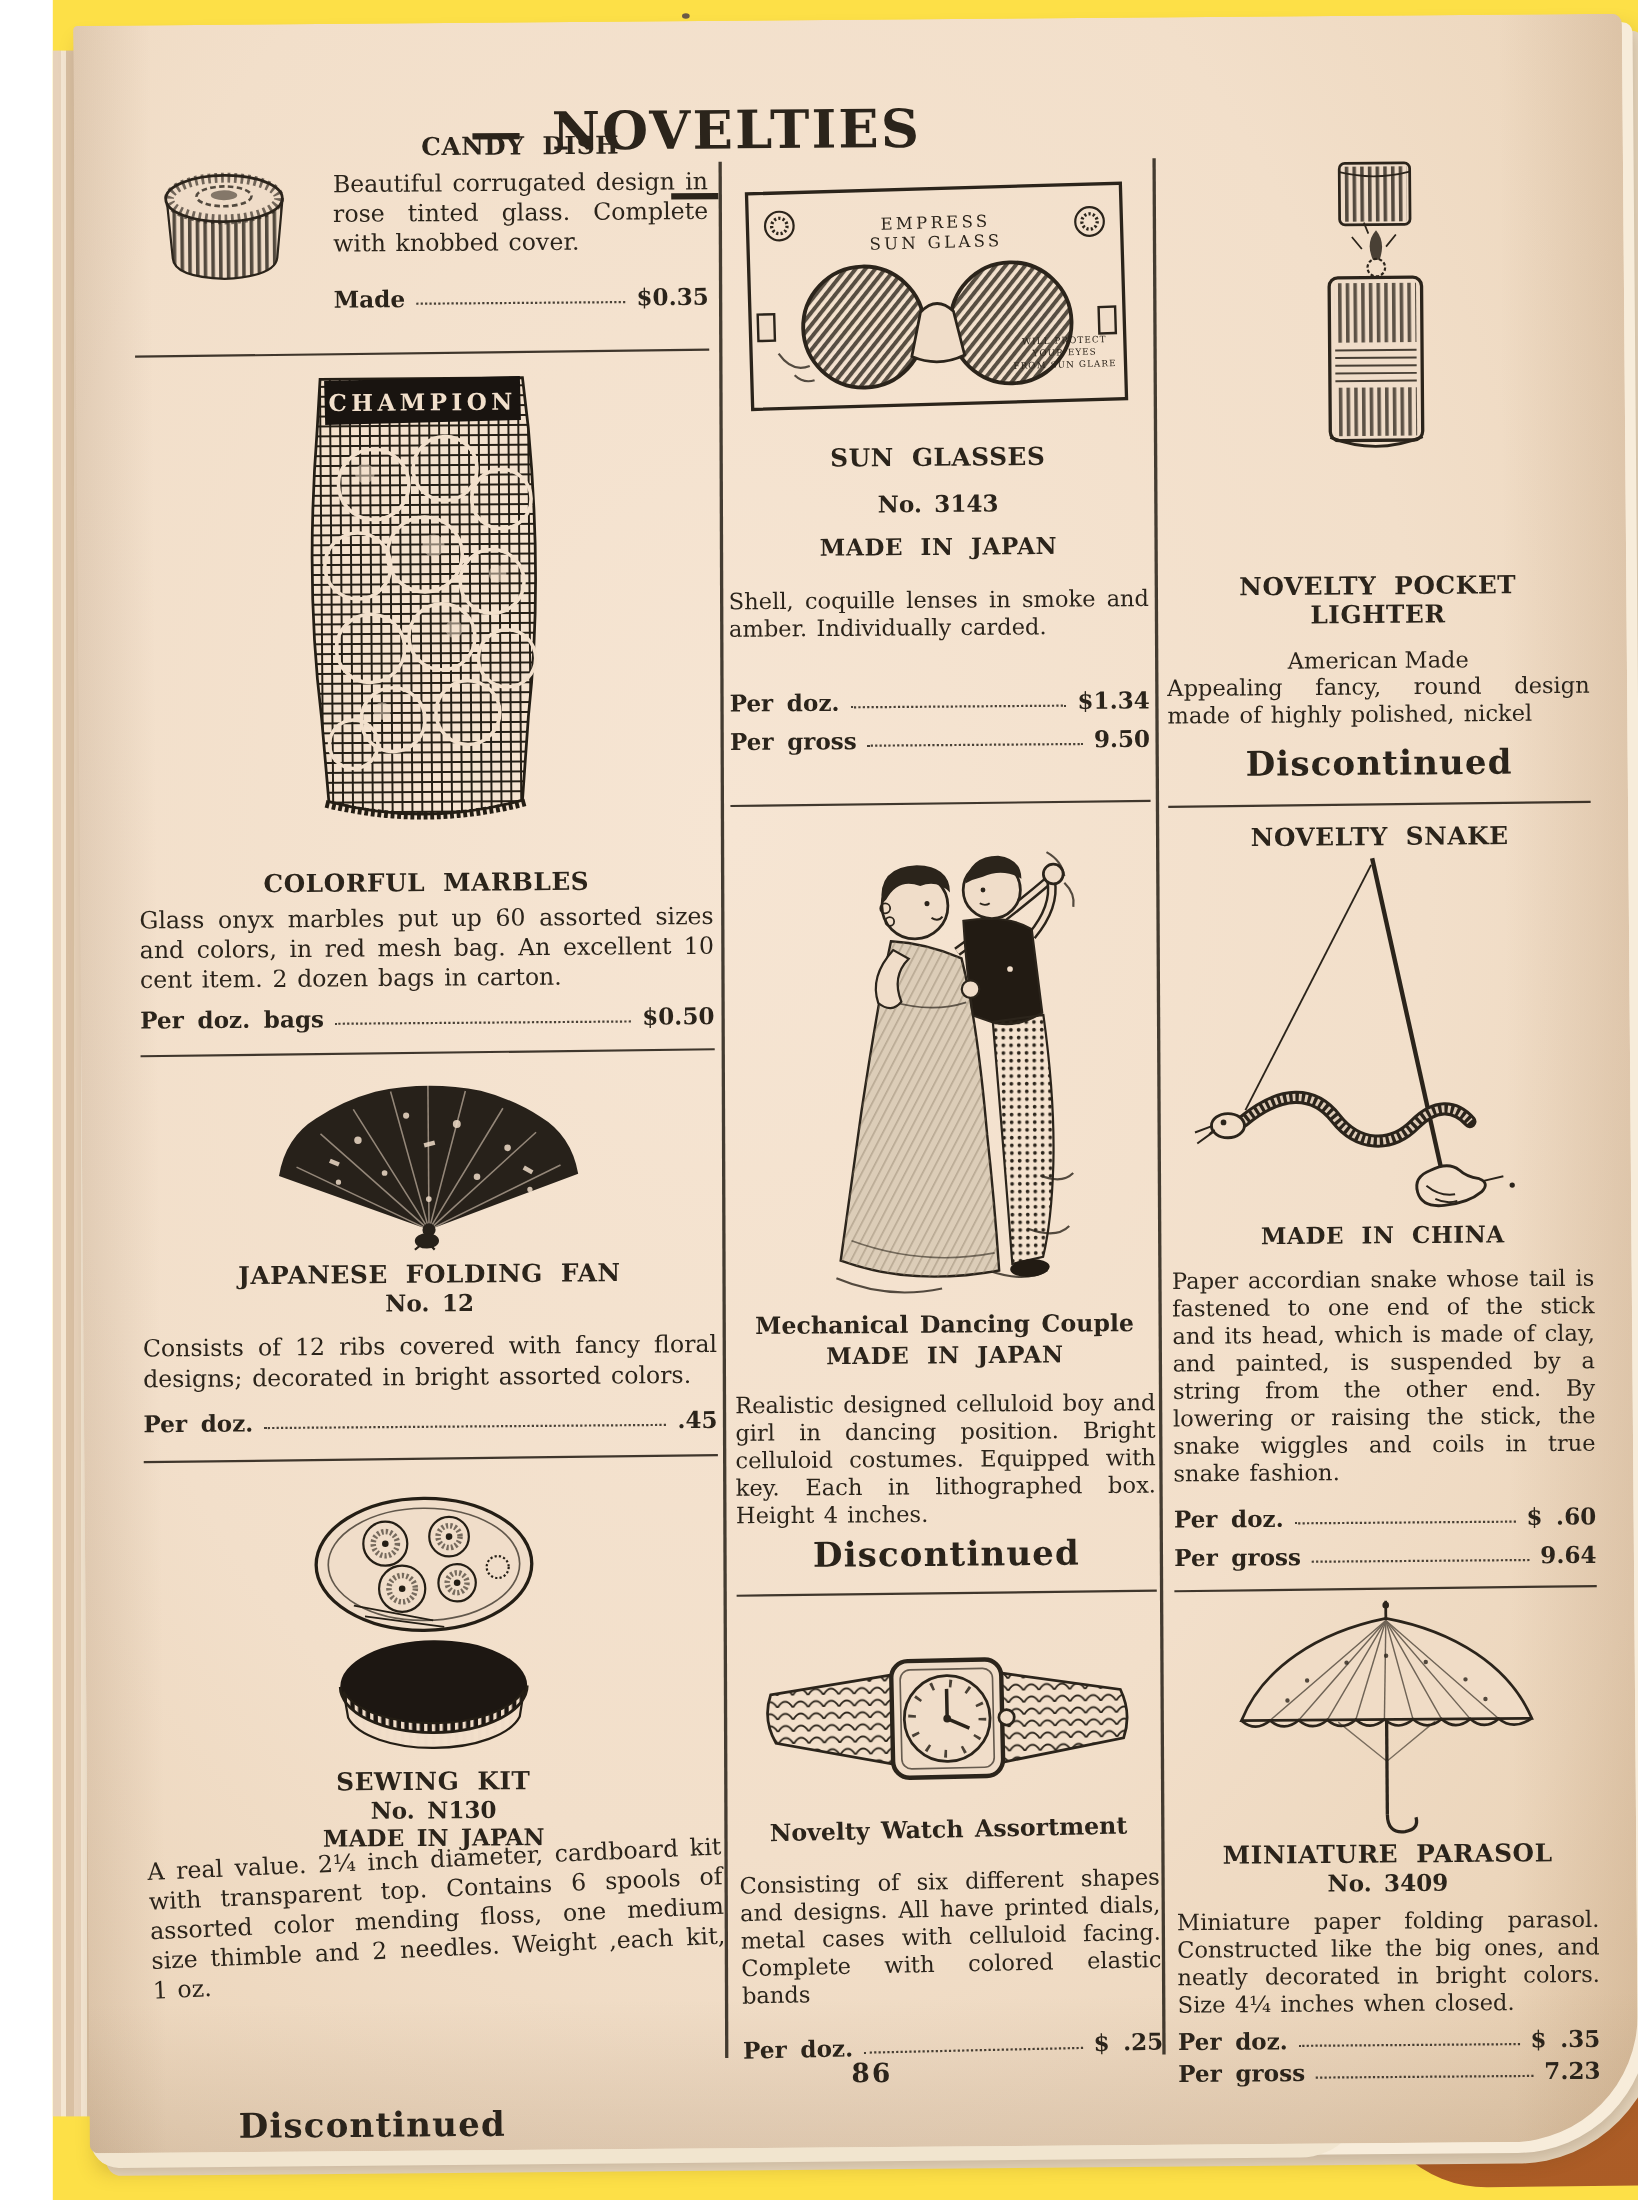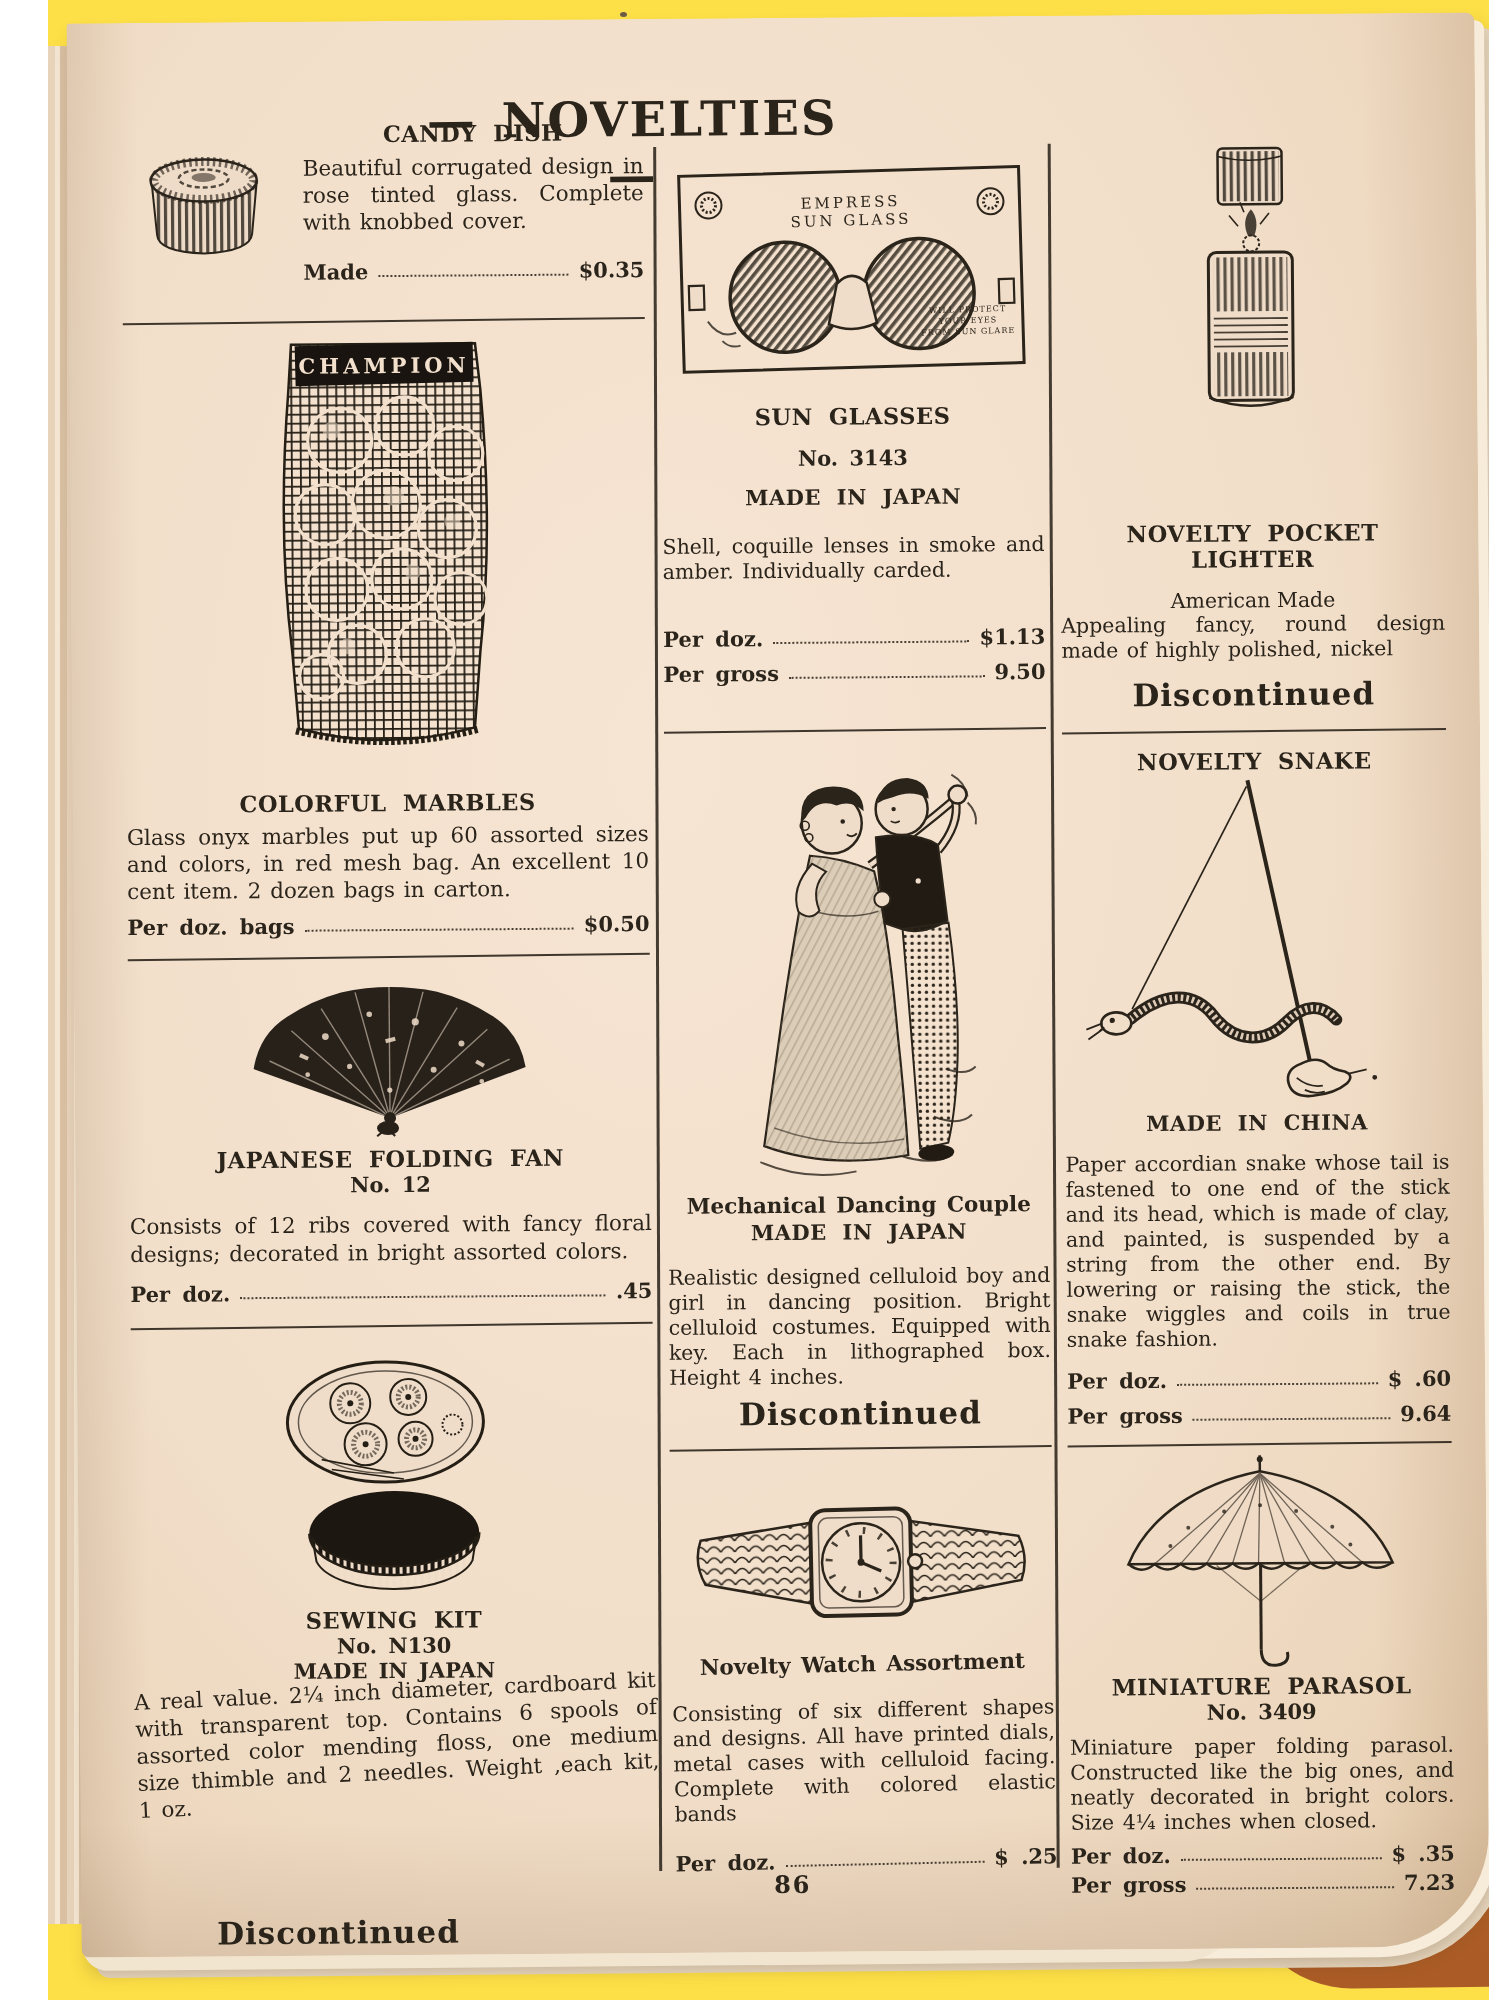--- a/index.html
+++ b/index.html
@@ -268,21 +268,21 @@
             <text x="290" y="172" text-anchor="middle" font-size="8" letter-spacing="1" fill="#2b241b">FROM SUN GLARE</text>
           </g>
         </svg>
         <div class="h-caps" style="margin-top:30px;">SUN GLASSES</div>
         <div class="h-model" style="margin-top:16px;">No. 3143</div>
         <div class="h-caps" style="margin-top:14px; font-size:21px;">MADE IN JAPAN</div>
         <p class="para" style="margin-top:24px;">Shell, coquille lenses in smoke and amber. Individually carded.</p>
         <div class="price-row" style="margin-top:42px;">
           <span>Per doz.</span>
           <span class="lead"></span>
-          <span>$1.13</span>
+          <span>$1.34</span>
         </div>
         <div class="price-row" style="margin-top:10px;">
           <span>Per gross</span>
           <span class="lead"></span>
           <span>9.50</span>
         </div>
       </div>
 
       <hr class="rule" style="margin-top:44px;">
 

